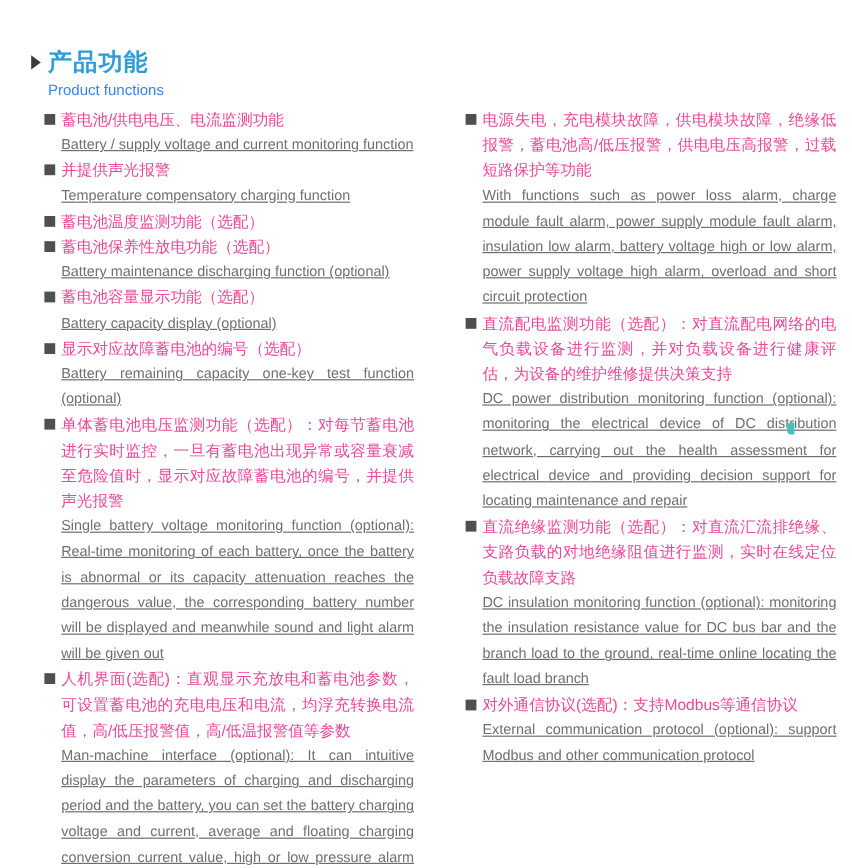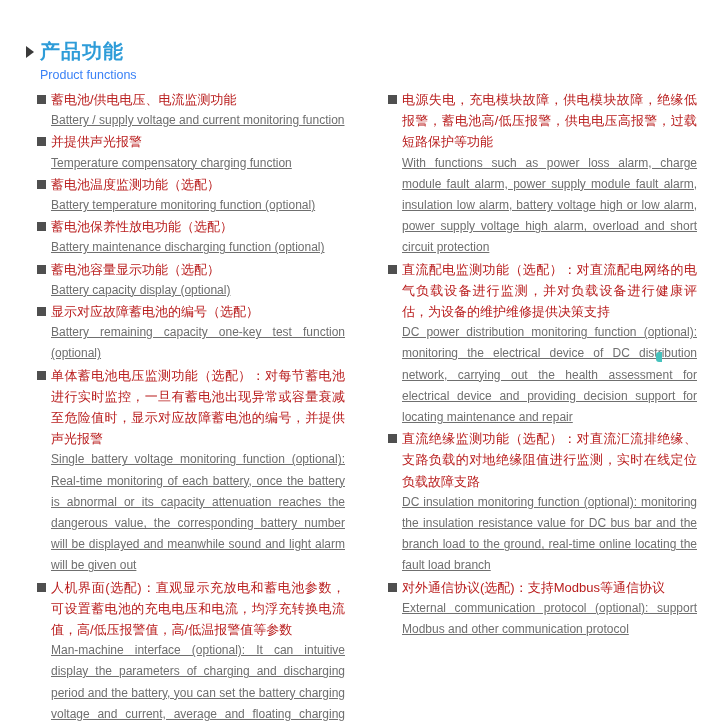--- a/index.html
+++ b/index.html
@@ -39,21 +39,21 @@
   }
   .col { width: 308px; }
   .col.right { width: 309px; }
 
   .item { position: relative; padding-left: 14px; }
   .bullet-icon {
     position: absolute; left: 0; top: 6px;
     width: 9px; height: 9px; background: #4f4f4f;
   }
   .cn {
-    font-size: 13px; line-height: 21.2px; color: #b91c1c;
+    font-size: 13px; line-height: 21.2px; color: #ec4899;
     text-align: justify; text-justify: inter-ideograph;
   }
   .en {
     font-size: 12px; line-height: 21.2px; color: #6f6f6f;
     text-align: justify;
     text-decoration: underline;
   }
 
   
   .edge-marker {
@@ -88,21 +88,20 @@
 
       <div class="item">
         <span class="bullet-icon"></span>
         <div class="cn">并提供声光报警</div>
         <div class="en">Temperature compensatory charging function</div>
       </div>
 
       <div class="item">
         <span class="bullet-icon"></span>
         <div class="cn">蓄电池温度监测功能（选配）</div>
-        <div class="en">Battery temperature monitoring function (optional)</div>
       </div>
 
       <div class="item">
         <span class="bullet-icon"></span>
         <div class="cn">蓄电池保养性放电功能（选配）</div>
         <div class="en">Battery maintenance discharging function (optional)</div>
       </div>
 
       <div class="item">
         <span class="bullet-icon"></span>

